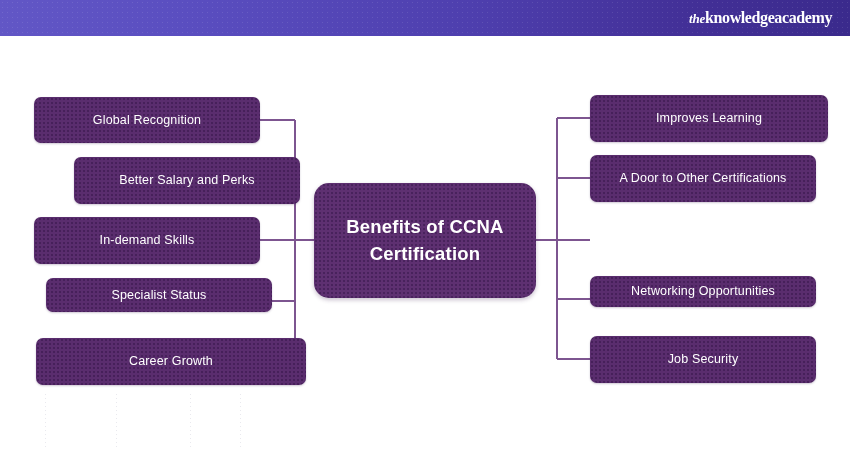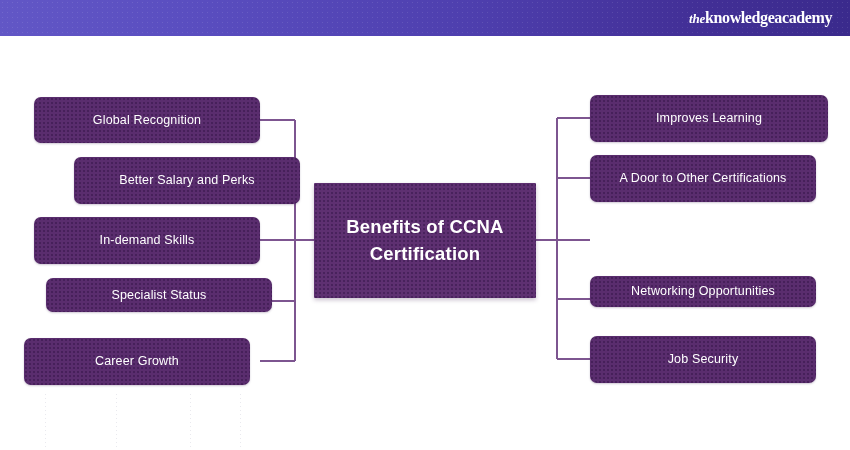--- a/index.html
+++ b/index.html
@@ -108,21 +108,21 @@
     text-align: center;
     font-size: 12.5px;
     font-weight: 400;
     letter-spacing: 0.15px;
     line-height: 1.35;
     padding: 4px 10px;
     box-shadow: 0 1px 2px rgba(60,30,80,0.25);
   }
   .node.center {
     background-color: #5e3071;
-    border-radius: 1px;
+    border-radius: 15px;
     font-size: 18.5px;
     font-weight: 700;
     line-height: 1.45;
     letter-spacing: 0.2px;
     box-shadow: 0 2px 4px rgba(60,30,80,0.28);
   }
   .node-label {
     display: block;
   }
 </style>
@@ -178,21 +178,21 @@
   </div>
 
   <div class="node" style="left:34px;  top:181px; width:226px; height:47px;">
     <span class="node-label">In-demand Skills</span>
   </div>
 
   <div class="node" style="left:46px;  top:242px; width:226px; height:34px;">
     <span class="node-label">Specialist Status</span>
   </div>
 
-  <div class="node" style="left:24px;  top:302px; width:226px; height:47px;">
+  <div class="node" style="left:36px;  top:302px; width:270px; height:47px;">
     <span class="node-label">Career Growth</span>
   </div>
 
   <div class="node center" style="left:314px; top:147px; width:222px; height:115px;">
     <span class="node-label">Benefits of CCNA Certification</span>
   </div>
 
   <div class="node" style="left:590px; top:59px;  width:238px; height:47px;">
     <span class="node-label">Improves Learning</span>
   </div>

